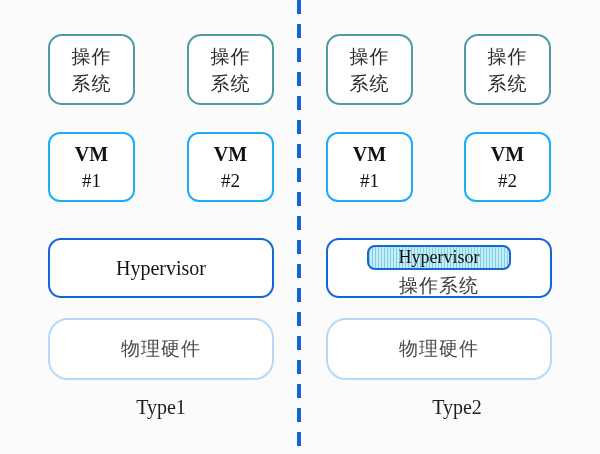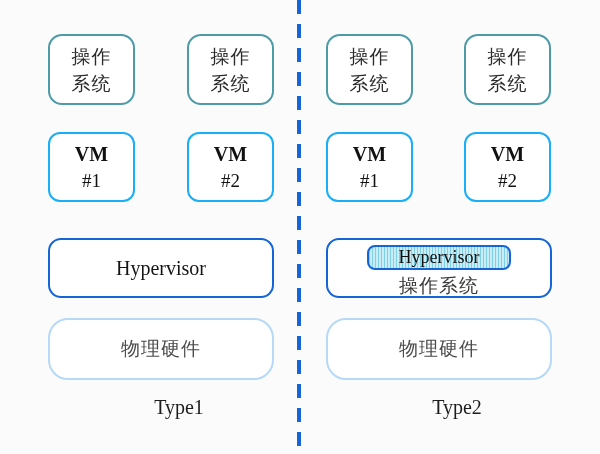--- a/index.html
+++ b/index.html
@@ -173,21 +173,21 @@
     </div>
 
     <div class="box box-hyper" style="left:48px; top:238px; width:226px; height:60px;">
       <span>Hypervisor</span>
     </div>
 
     <div class="box box-hw" style="left:48px; top:318px; width:226px; height:62px;">
       <span class="cjk">物理硬件</span>
     </div>
 
-    <div class="type-label" style="left:67px; top:396px;">Type1</div>
+    <div class="type-label" style="left:49px; top:396px;">Type1</div>
   </div>
 
   <div>
 
     <div class="box box-os" style="left:326px; top:34px; width:87px; height:71px;">
       <span class="cjk">操作</span>
       <span class="cjk">系统</span>
     </div>
 
     <div class="box box-os" style="left:464px; top:34px; width:87px; height:71px;">

